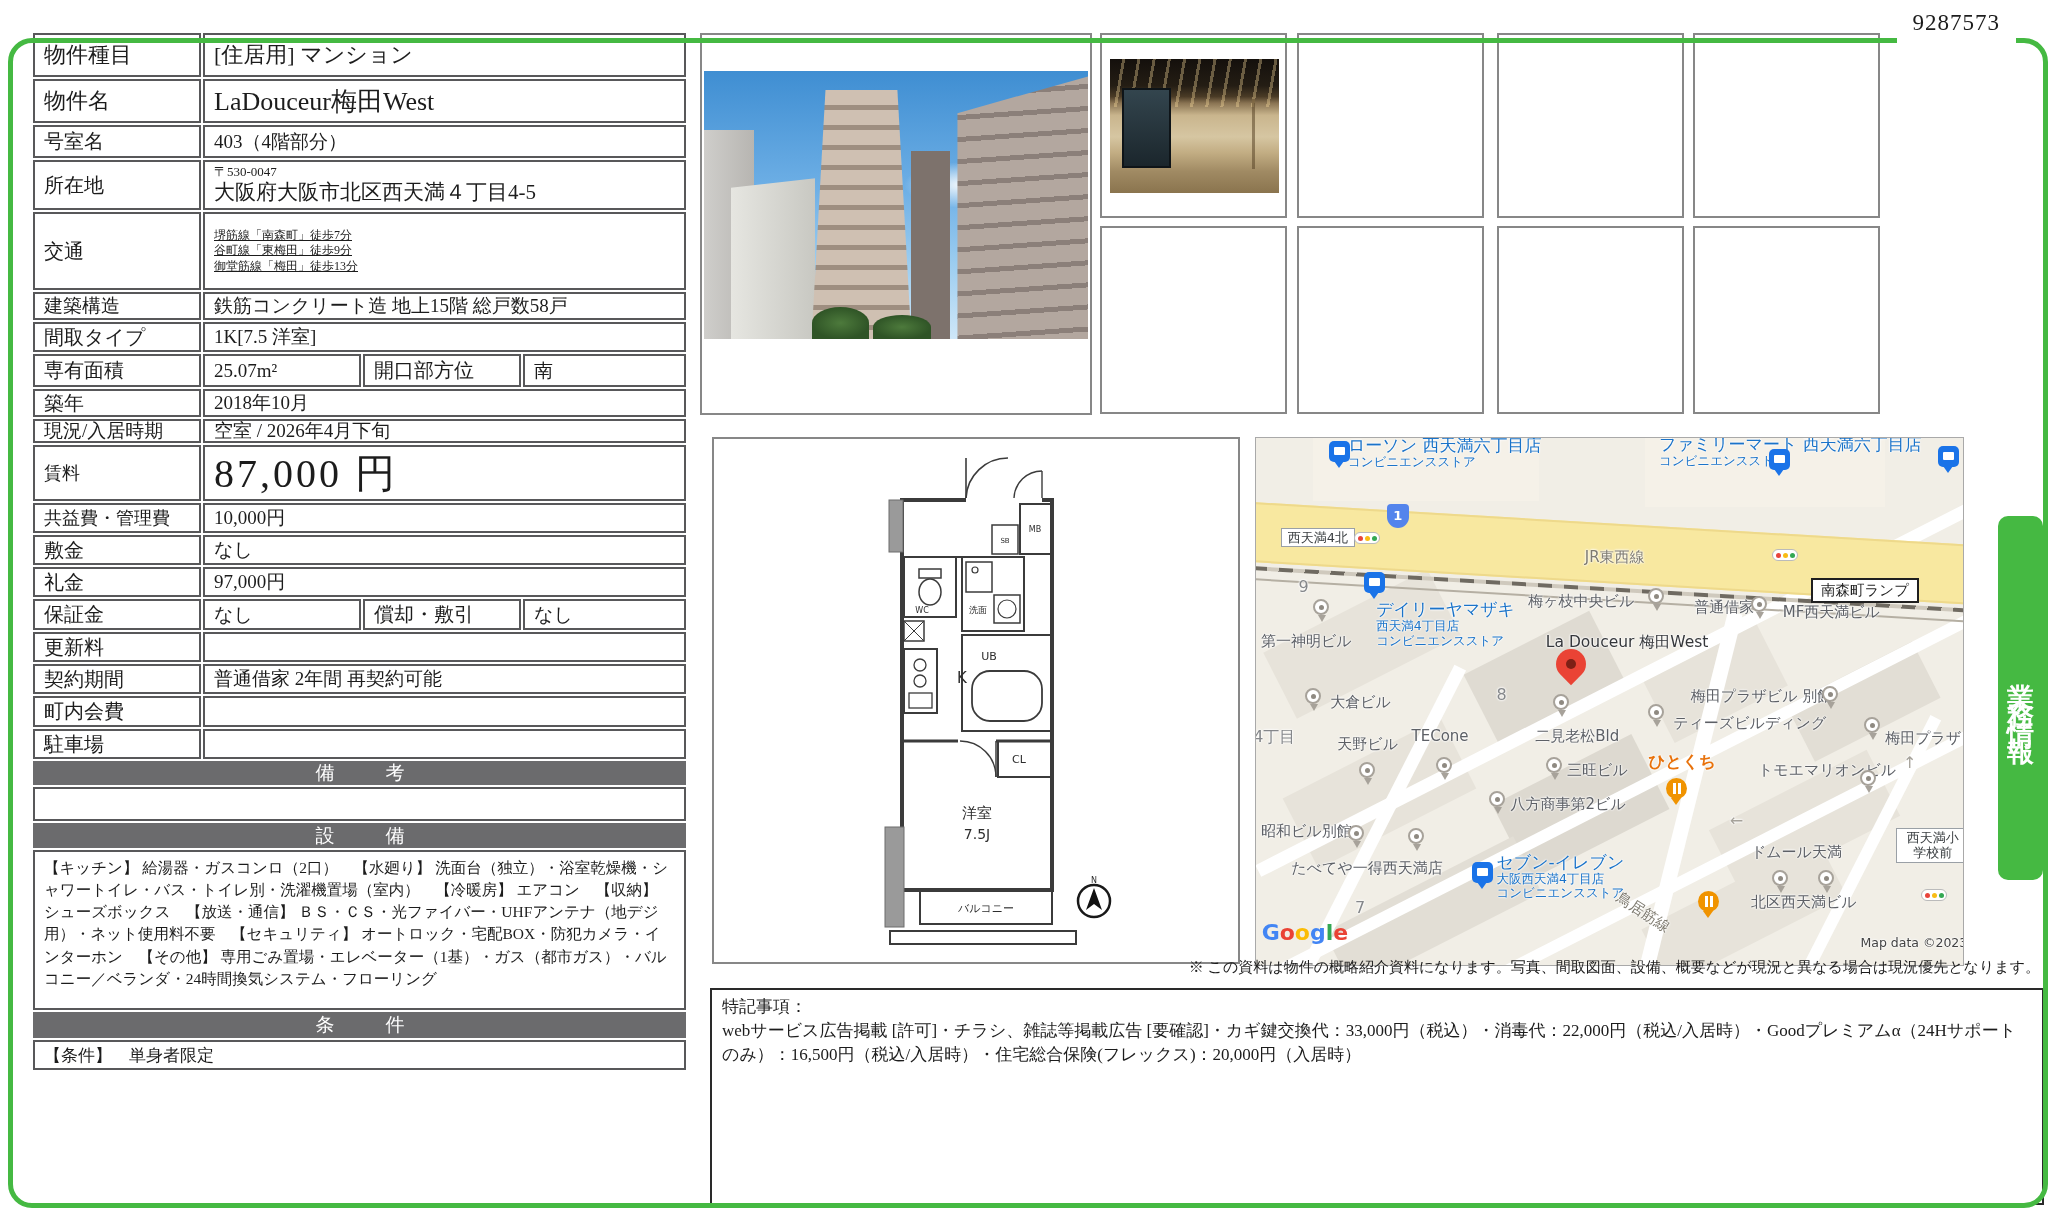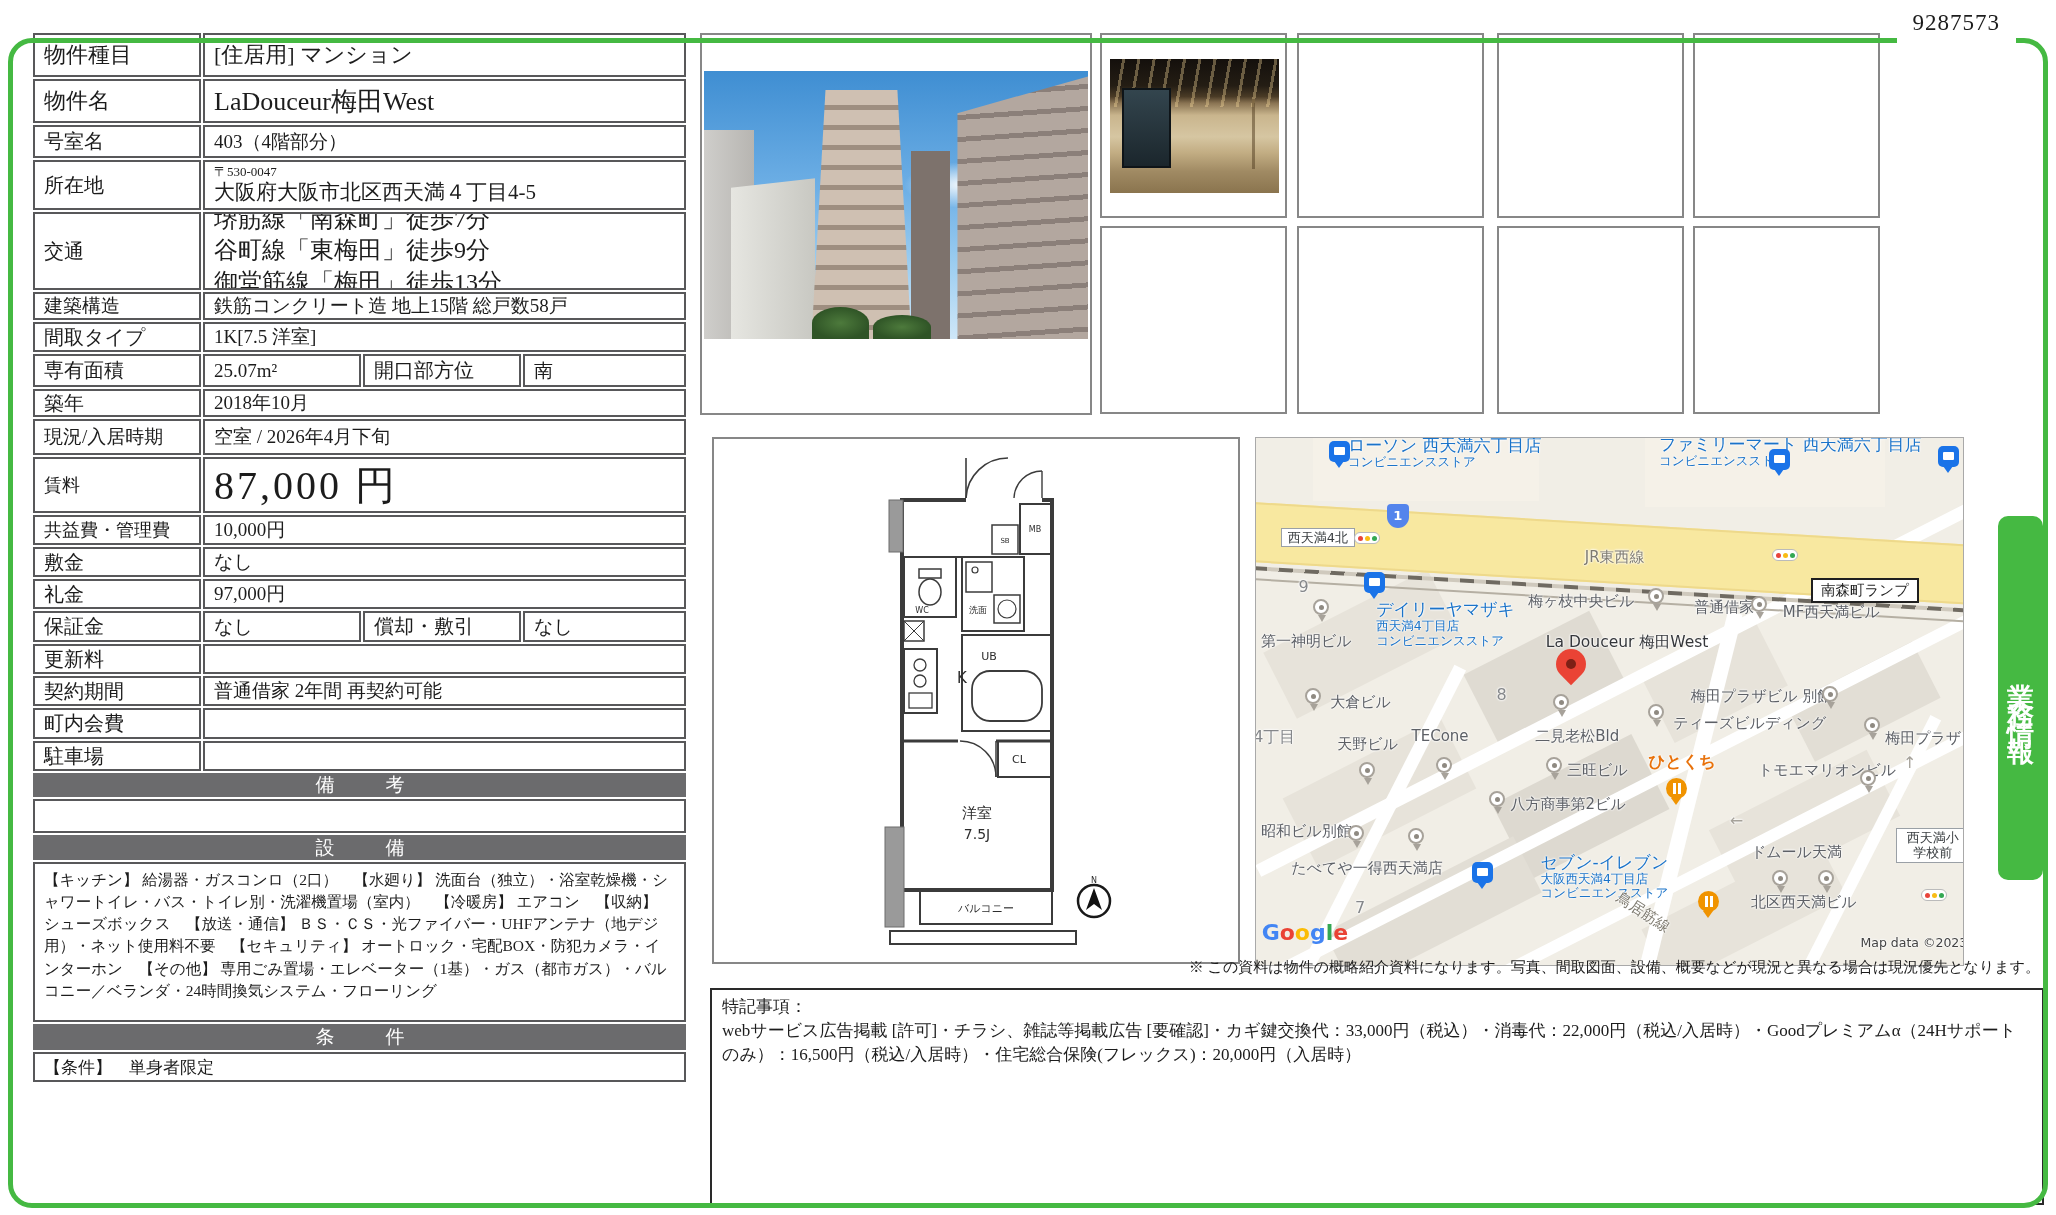--- a/index.html
+++ b/index.html
@@ -26,21 +26,21 @@
   .plabel{flex:0 0 168px;font-size:20px;}
   .pval{flex:1;font-size:19px;}
   .w158{flex:0 0 158px;}
   .fs22{font-size:22px;}
   .bname{font-size:26px;letter-spacing:0px;}
   .rent{font-size:40px;letter-spacing:3px;}
   .rentlbl{font-size:18px;}
   .stack{flex-direction:column;align-items:flex-start;justify-content:center;line-height:1.15;}
   .postal{font-size:13px;}
   .addr{font-size:21px;}
-  .tline{font-size:24px;line-height:1.3;}
+  .tline{font-size:12px;line-height:1.3;text-decoration:underline;}
   .phead{background:var(--gray-h);color:#fff;text-align:center;font-size:19px;
          letter-spacing:16px;display:flex;align-items:center;justify-content:center;padding-left:17px;}
   .equip{display:block;font-size:15.5px;line-height:1.43;padding:5px 9px;}
   .cond{font-size:17px;}
 
   
   .pbox{position:absolute;border:2px solid #878787;background:#fff;box-sizing:border-box;}
   .pb-img{position:absolute;left:2px;right:2px;top:36px;height:268px;overflow:hidden;
           background:linear-gradient(180deg,#3f8ed2 0%,#6fb0e6 45%,#9ccdf0 72%,#cfe7f8 100%);}
   .cloud{position:absolute;left:52%;top:34%;width:120px;height:46px;border-radius:50%;
@@ -167,21 +167,21 @@
   <div class="prow" style="height:33px">
     <div class="pcell plabel">専有面積</div>
     <div class="pcell pval w158">25.07m²</div>
     <div class="pcell plabel w158">開口部方位</div>
     <div class="pcell pval">南</div>
   </div>
   <div class="prow" style="height:28px">
     <div class="pcell plabel">築年</div>
     <div class="pcell pval">2018年10月</div>
   </div>
-  <div class="prow" style="height:36px">
+  <div class="prow" style="height:24px">
     <div class="pcell plabel" style="font-size:19px">現況/入居時期</div>
     <div class="pcell pval">空室 /  2026年4月下旬</div>
   </div>
   <div class="prow" style="height:56px">
     <div class="pcell plabel rentlbl">賃料</div>
     <div class="pcell pval rent">87,000 円</div>
   </div>
   <div class="prow" style="height:30px">
     <div class="pcell plabel" style="font-size:18px">共益費・管理費</div>
     <div class="pcell pval">10,000円</div>
@@ -373,21 +373,21 @@
     <div class="ml place" style="left: 71%; top: 61.5%;">トモエマリオンビル</div>
     <div class="ml pin-g" style="left: 85.5%; top: 63%;"></div>
     <div class="ml pin-g" style="left: 33%; top: 67%;"></div>
     <div class="ml place" style="left: 36%; top: 68%;">八方商事第2ビル</div>
     <div class="ml place" style="left: 0.7%; top: 73%;">昭和ビル別館</div>
     <div class="ml pin-g" style="left: 13%; top: 73.5%;"></div>
     <div class="ml pin-g" style="left: 21.5%; top: 74%;"></div>
     <div class="ml place" style="left: 70%; top: 77%;">ドムール天満</div>
     <div class="ml boxed wrap" style="left: 90.5%; top: 74%;">西天満小学校前</div>
     <div class="ml place" style="left: 5%; top: 80%;">たべてや一得西天満店</div>
-    <div class="ml conv big" style="left: 34%; top: 78.5%; margin-left: 44px;">セブン-イレブン<div class="ml-sub">大阪西天満4丁目店</div><div class="ml-sub">コンビニエンスストア</div></div>
+    <div class="ml conv big" style="left: 34%; top: 78.5%;">セブン-イレブン<div class="ml-sub">大阪西天満4丁目店</div><div class="ml-sub">コンビニエンスストア</div></div>
     <div class="ml pin-conv" style="left: 30.5%; top: 80.5%;"></div>
     <div class="ml pin-g" style="left: 73%; top: 82%;"></div>
     <div class="ml pin-g" style="left: 79.5%; top: 82%;"></div>
     <div class="ml num" style="left: 14%; top: 87.5%;">7</div>
     <div class="ml place" style="left: 70%; top: 86.5%;">北区西天満ビル</div>
     <div class="ml pin-food" style="left: 62.5%; top: 86%;"></div>
     <div class="ml signal" style="left: 94%; top: 85.5%;"></div>
     <div class="ml roadlbl rot" style="left: 50.5%; top: 88.5%;">鳥居筋線</div>
     <div class="ml arrow" style="left: 91.5%; top: 60%;">↑</div>
     <div class="ml arrow" style="left: 67%; top: 71%;">←</div>

